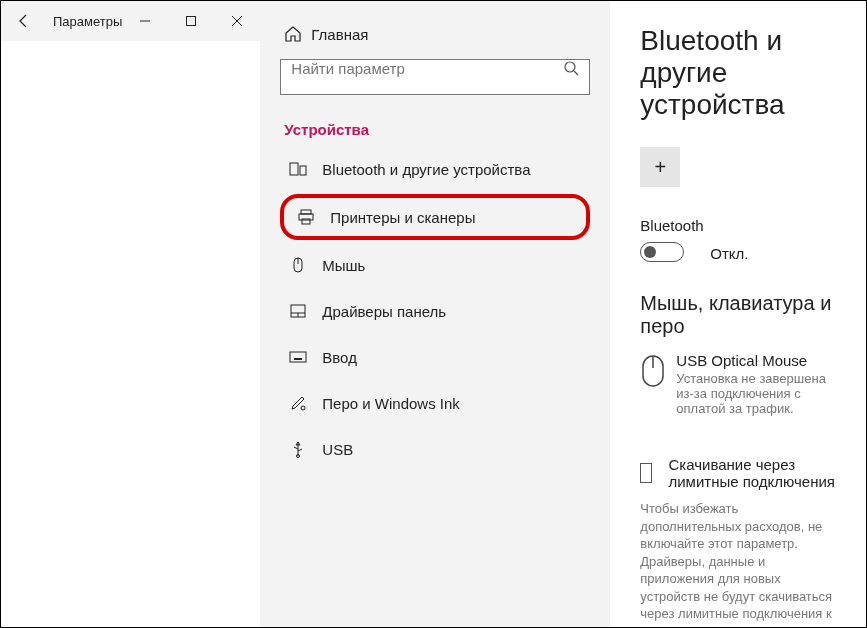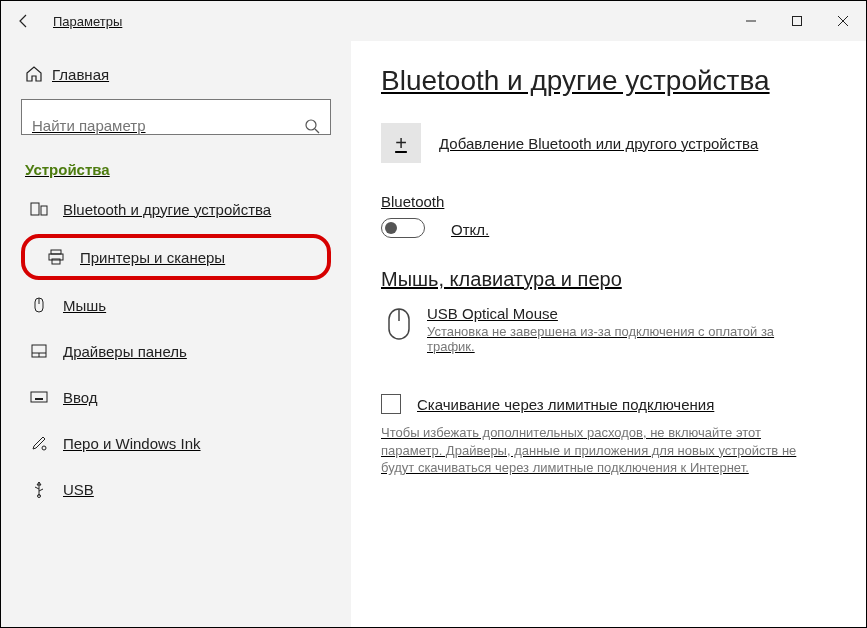--- a/index.html
+++ b/index.html
@@ -1,34 +1,34 @@
 <!DOCTYPE html>
 <html><head>
 <meta charset="utf-8">
 <style>
   * { box-sizing: border-box; margin: 0; padding: 0; font-family: "Segoe UI", Tahoma, sans-serif; }
   body { width: 867px; height: 628px; overflow: hidden; border: 1px solid #000; background: #fff; }
-  .window { display: flex; flex-direction: column; height: 100%; text-decoration: underline; }
+  .window { display: flex; flex-direction: row; height: 100%; }
   .titlebar { height: 40px; display: flex; align-items: center; background: #f3f3f3; }
   .titlebar .back { width: 46px; height: 40px; display: flex; align-items: center; justify-content: center; color: #333; }
   .titlebar .title { font-size: 13px; color: #222; margin-left: 6px; }
   .win-controls { margin-left: auto; display: flex; }
   .win-btn { width: 46px; height: 40px; display: flex; align-items: center; justify-content: center; color: #222; }
   .body { flex: 1; display: flex; overflow: hidden; }
   .sidebar { width: 350px; padding: 18px 20px 0 20px; background: #f3f3f3; display: flex; flex-direction: column; }
   .home-row { display: flex; align-items: center; gap: 9px; padding: 6px 4px 16px 4px; }
   .home-row .label { font-size: 15px; color: #222; }
-  .search { display: flex; align-items: flex-end; height: 36px; border: 1px solid #777; background: #fff; padding: 0 10px; }
+  .search { display: flex; align-items: flex-start; height: 36px; border: 1px solid #777; background: #fff; padding: 0 10px; }
   .search input { flex: 1; border: none; outline: none; font-size: 15px; color: #333; background: transparent; }
   .search .sicon { color: #555; }
-  .section-head { font-size: 15px; font-weight: 600; margin: 26px 0 10px 4px; color: #4d7c0f; }
+  .section-head { font-size: 15px; font-weight: 600; margin: 26px 0 10px 4px; color: #be185d; }
   .nav { display: flex; flex-direction: column; gap: 4px; }
   .nav-item { display: flex; align-items: center; gap: 14px; padding: 12px 8px; color: #222; font-size: 15px; border-radius: 2px; }
   .nav-item .icon { width: 20px; display: flex; justify-content: center; color: #333; }
-  .highlight { border: 4px solid #d60000; border-radius: 18px; padding: 10px 21px; }
+  .highlight { border: 4px solid #d60000; border-radius: 18px; padding: 10px 12px; }
   .content { flex: 1; padding: 24px 30px 0 30px; overflow: hidden; color: #222; }
   .content h1 { font-size: 28px; font-weight: 400; margin-bottom: 26px; }
   .add-row { display: flex; align-items: center; gap: 18px; margin-bottom: 30px; }
   .plus-box { width: 40px; height: 40px; background: #e5e5e5; display: flex; align-items: center; justify-content: center; font-size: 20px; color: #222; }
   .add-label { font-size: 15px; }
   .bt-sec .label { font-size: 15px; margin-bottom: 8px; }
   .toggle-row { display: flex; align-items: flex-end; gap: 26px; margin-bottom: 30px; }
   .toggle { width: 44px; height: 20px; border: 1px solid #555; border-radius: 10px; position: relative; }
   .toggle .knob { width: 12px; height: 12px; background: #555; border-radius: 50%; position: absolute; top: 3px; left: 3px; }
   .toggle-state { font-size: 15px; }
@@ -178,21 +178,20 @@
           <span>USB</span>
         </div>
       </div>
     </div>
 
     <div class="content">
       <h1>Bluetooth и другие устройства</h1>
 
       <div class="add-row">
         <div class="plus-box">+</div>
-        <div class="add-label">Добавление Bluetooth или другого устройства</div>
       </div>
 
       <div class="bt-sec">
         <div class="label">Bluetooth</div>
         <div class="toggle-row">
           <div class="toggle">
             <div class="knob"></div>
           </div>
           <div class="toggle-state">Откл.</div>
         </div>

